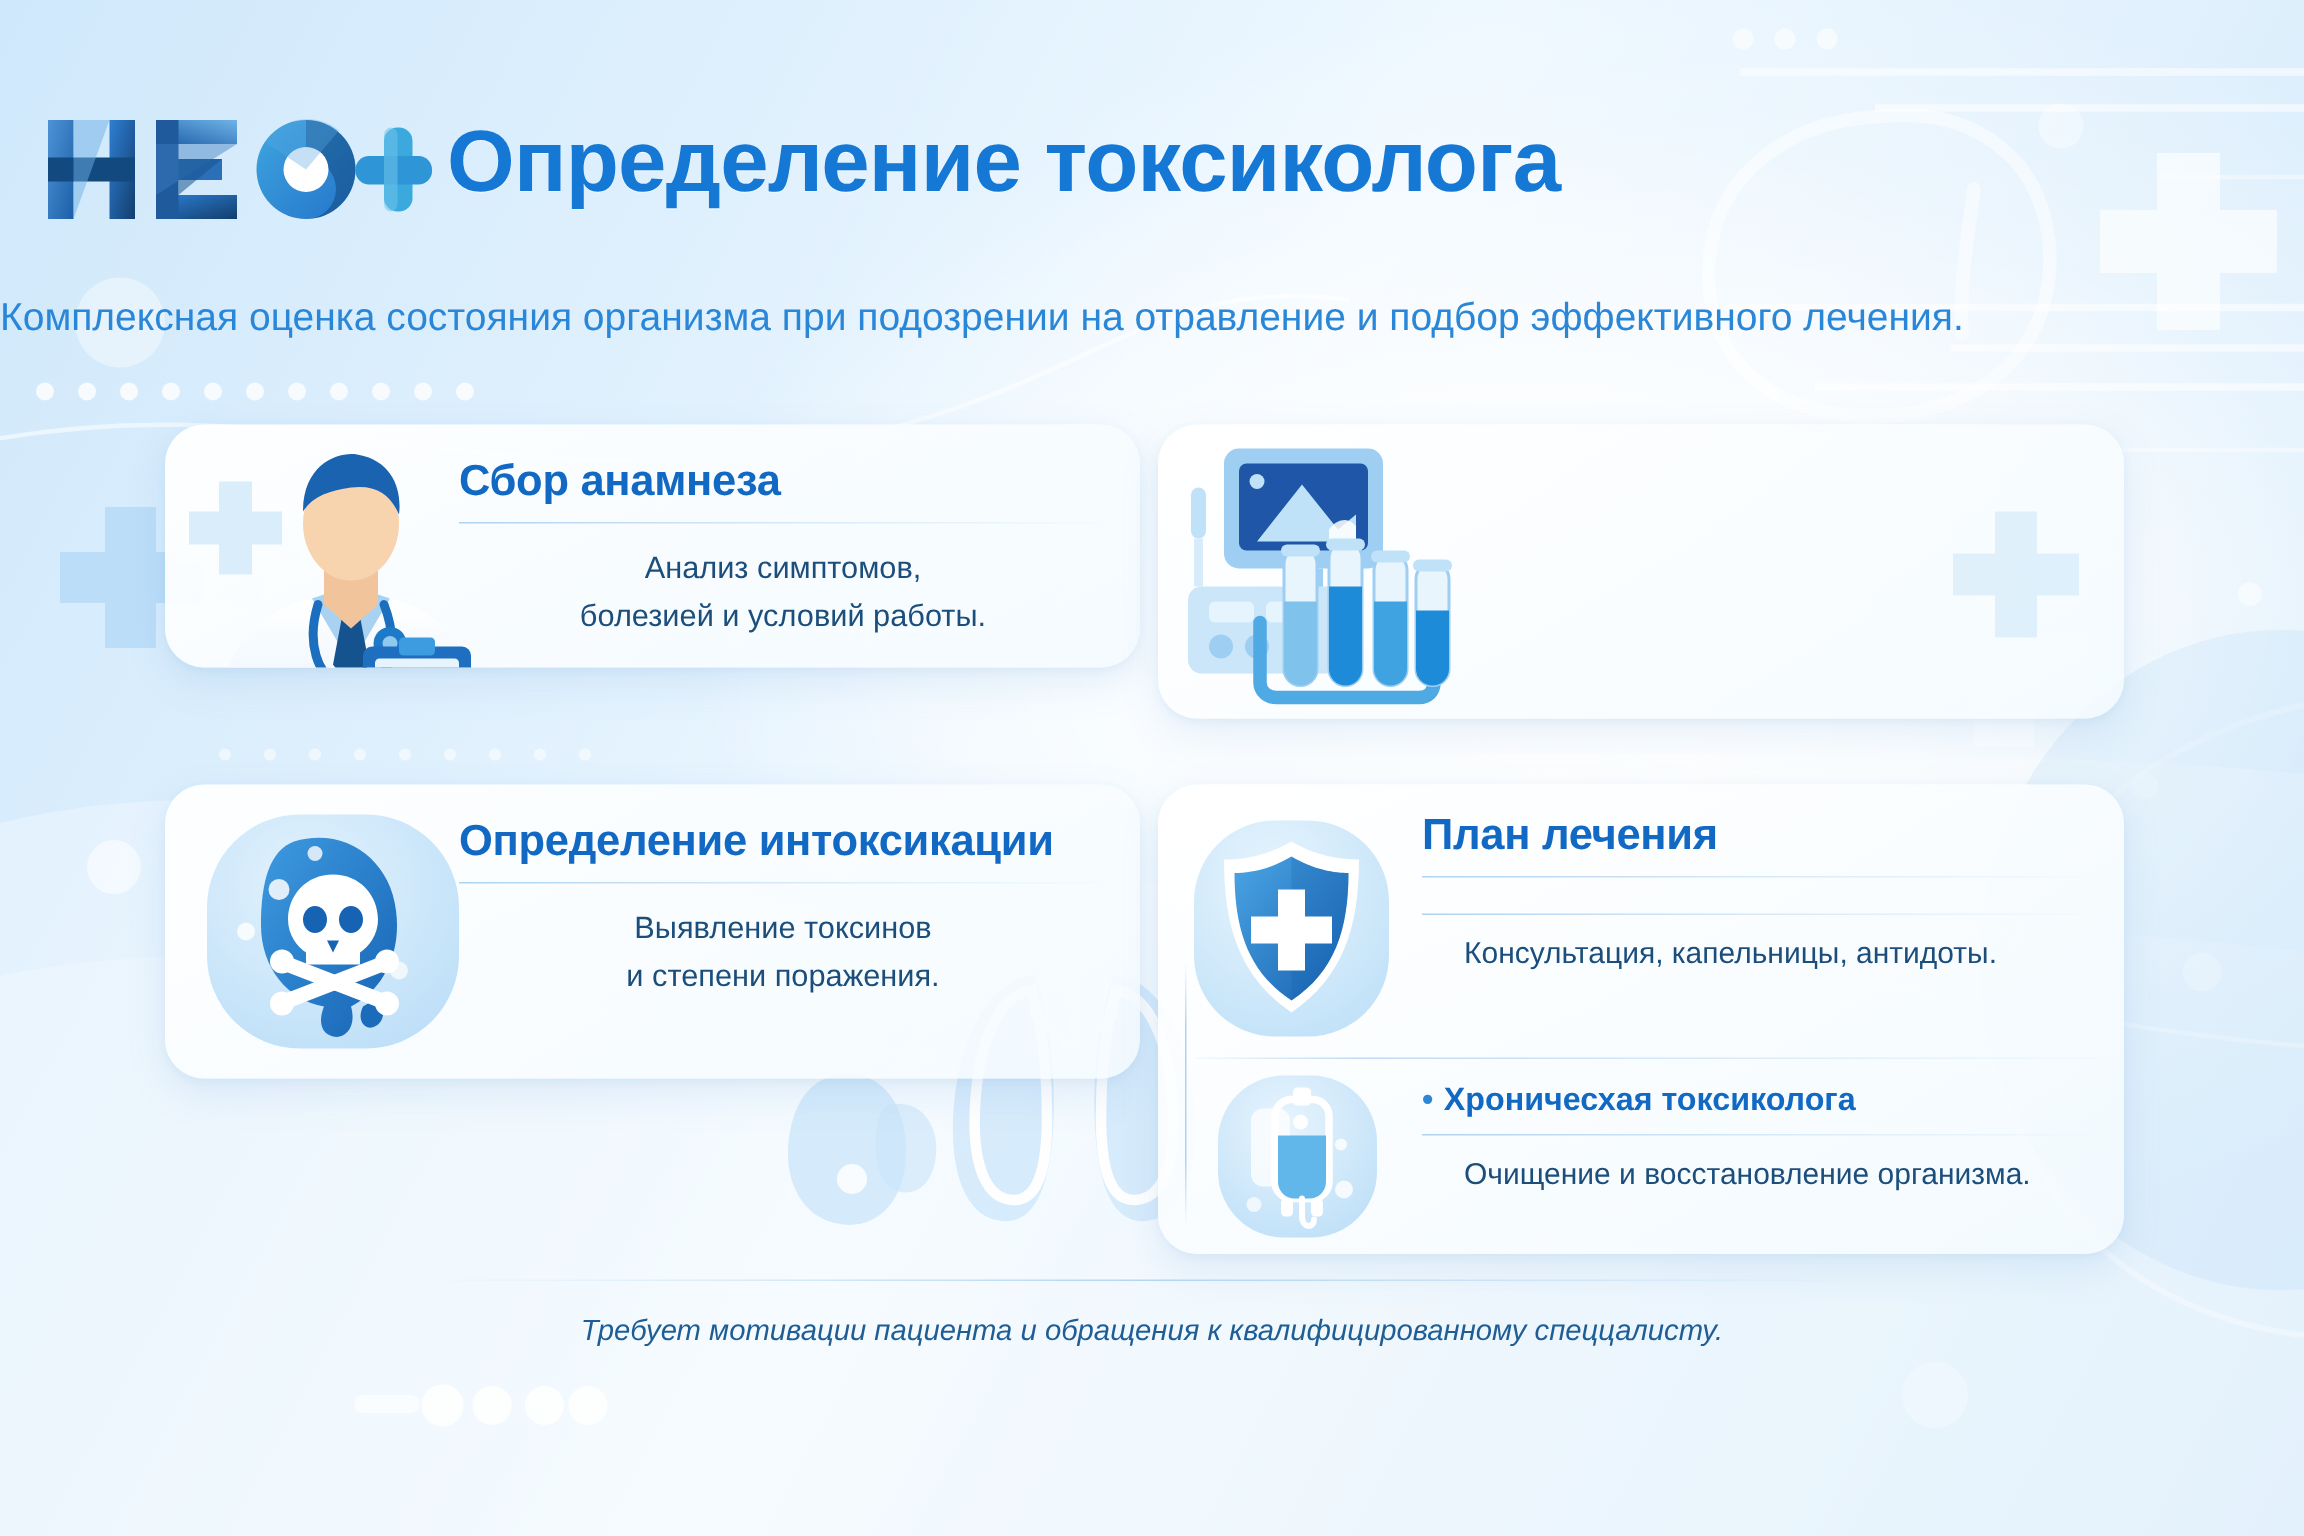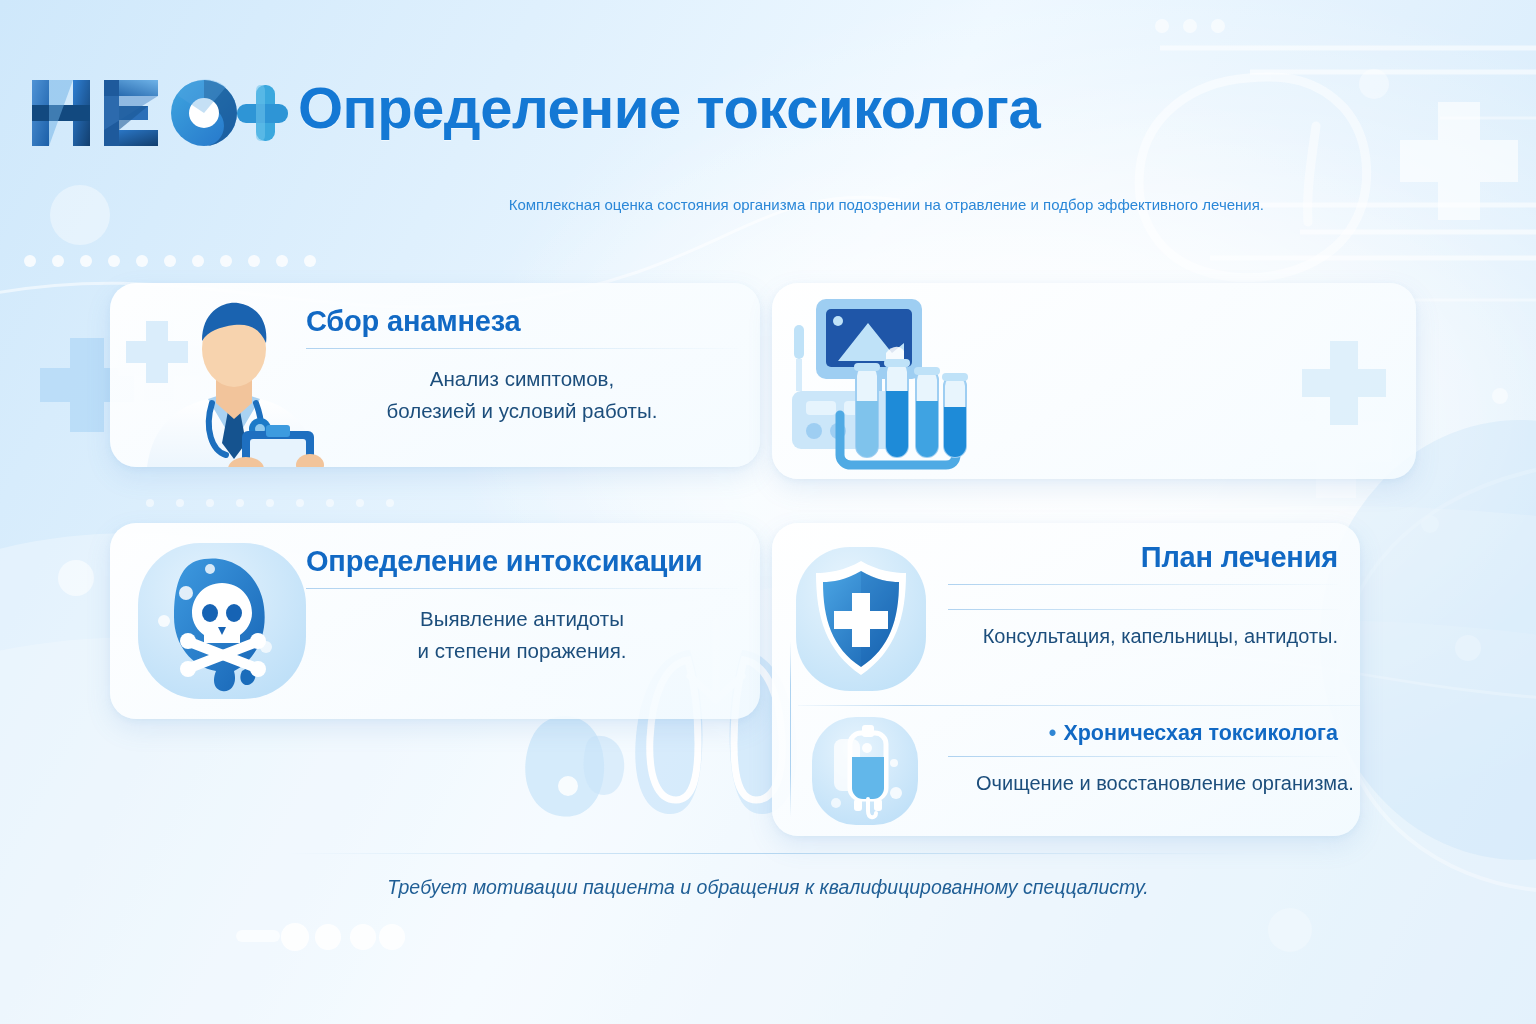--- a/index.html
+++ b/index.html
@@ -49,40 +49,40 @@
     color: #1478D4;
     text-shadow: 0 1px 0 rgba(255,255,255,0.6);
     white-space: nowrap;
   }
 
   .subtitle {
     position: absolute;
     left: 0; top: 196px;
     width: 1264px;
     text-align: right;
-    font-size: 15px;
+    font-size: 26px;
     color: #2A87D8;
     white-space: nowrap;
   }
 
   
   .card {
     position: absolute;
     border-radius: 26px;
     background: linear-gradient(150deg, rgba(255,255,255,0.96) 0%, rgba(250,253,255,0.93) 48%, rgba(244,251,255,0.88) 100%);
     box-shadow:
       0 10px 26px rgba(88,150,205,0.13),
       0 2px 6px rgba(88,150,205,0.08);
     overflow: hidden;
   }
 
-  #card-anamnesis { left: 110px;  top: 283px; width: 650px; height: 184px; }
+  #card-anamnesis { left: 110px;  top: 283px; width: 650px; height: 162px; }
   #card-diagnostics { left: 772px; top: 283px; width: 644px; height: 196px; }
   #card-intoxication { left: 110px; top: 523px; width: 650px; height: 196px; }
-  #card-treatment { left: 772px; top: 523px; width: 588px; height: 313px; text-align: right; }
+  #card-treatment { left: 772px; top: 523px; width: 644px; height: 313px; }
 
   .card-art {
     position: absolute;
     left: 0; top: 0;
     height: 100%;
   }
 
   .card-body { position: absolute; }
 
   .card-title {
@@ -470,21 +470,21 @@
         <circle cx="30" cy="82" r="6" fill="#ffffff" opacity="0.8"></circle>
         <circle cx="76" cy="30" r="5" fill="#ffffff" opacity="0.8"></circle>
         <circle cx="132" cy="108" r="6" fill="#ffffff" opacity="0.7"></circle>
       </svg>
     </div>
 
     <div class="card-body" style="left:196px; top:22px; right:22px;">
       <div class="card-title">Определение интоксикации</div>
       <div class="rule"></div>
       <div class="card-desc">
-        <span>Выявление антидоты</span>
+        <span>Выявление токсинов</span>
         <span>и степени поражения.</span>
       </div>
     </div>
   </section>
 
   <section class="card" id="card-treatment">
 
     <div class="card-body" style="left:176px; top:18px; right:22px;">
       <div class="card-title">План лечения</div>
       <div class="rule"></div>

